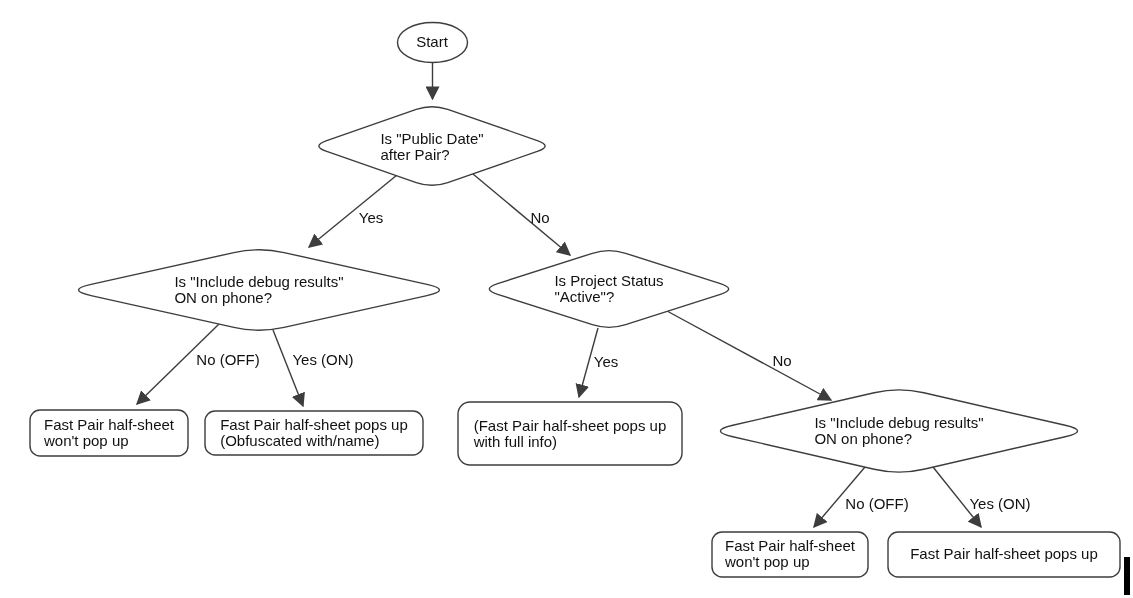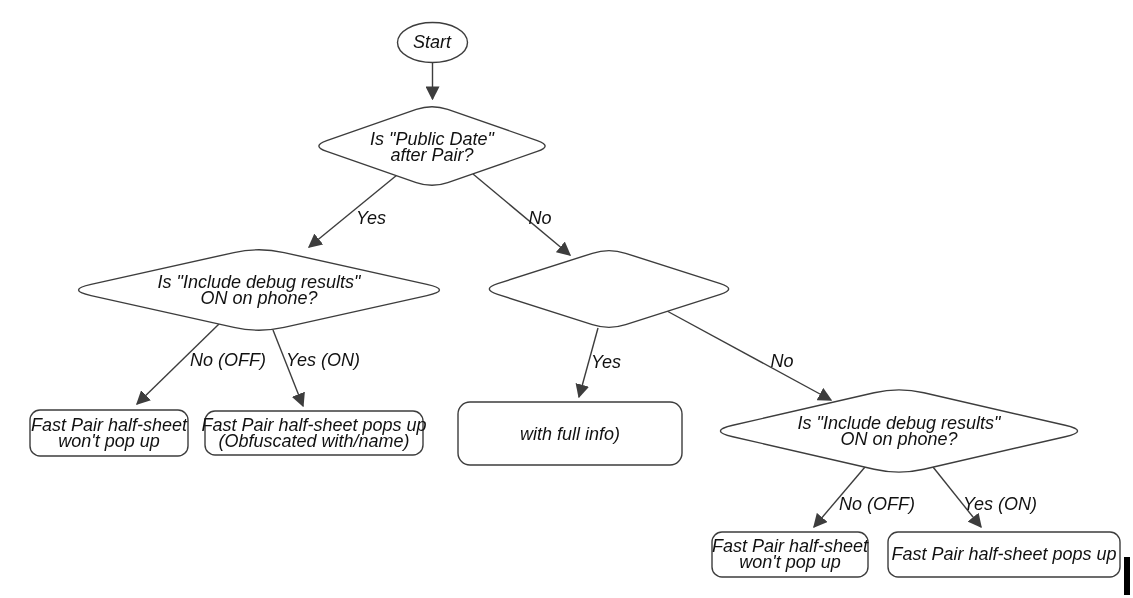--- a/index.html
+++ b/index.html
@@ -13,26 +13,25 @@
     overflow: hidden;
   }
   .shapes { position: absolute; left: 0; top: 0; }
   .shape { fill: var(--node-fill, #ffffff); stroke: var(--outline, #3d3d3d); stroke-width: 1.4; }
   .edge  { stroke: var(--outline, #3d3d3d); stroke-width: 1.4; fill: none; }
   .arrowhead { fill: var(--outline, #3d3d3d); }
   .cursor-bar { fill: var(--cursor, #000000); }
   .lbl {
     position: absolute;
     transform: translate(-50%, -50%);
-    text-align: center;
+    text-align: left;
     color: var(--text, #111111);
-    font-size: 18px;
+    font-size: 15px;
     line-height: 16px;
     white-space: nowrap;
-    font-style: italic;
   }
 </style>
 </head>
 <body>
 
 <div class="canvas">
 
   <svg class="shapes" width="1133" height="598" viewBox="0 0 1133 598">
     <defs>
       <marker id="arrow" viewBox="0 0 10 10" refX="9" refY="5" markerWidth="10" markerHeight="10" orient="auto-start-reverse">
@@ -71,37 +70,42 @@
   <div class="lbl" style="left:432px; top:147px;">
     <div>Is "Public Date"</div>
     <div>after Pair?</div>
   </div>
 
   <div class="lbl" style="left:259px; top:290px;">
     <div>Is "Include debug results"</div>
     <div>ON on phone?</div>
   </div>
 
+  <div class="lbl" style="left:609px; top:289px;">
+    <div>Is Project Status</div>
+    <div>"Active"?</div>
+  </div>
 
   <div class="lbl" style="left:899px; top:431px;">
     <div>Is "Include debug results"</div>
     <div>ON on phone?</div>
   </div>
 
   <div class="lbl" style="left:109px; top:433px;">
     <div>Fast Pair half-sheet</div>
     <div>won't pop up</div>
   </div>
 
   <div class="lbl" style="left:314px; top:433px;">
     <div>Fast Pair half-sheet pops up</div>
     <div>(Obfuscated with/name)</div>
   </div>
 
   <div class="lbl" style="left:570px; top:434px;">
+    <div>(Fast Pair half-sheet pops up</div>
     <div>with full info)</div>
   </div>
 
   <div class="lbl" style="left:790px; top:554px;">
     <div>Fast Pair half-sheet</div>
     <div>won't pop up</div>
   </div>
 
   <div class="lbl" style="left:1004px; top:554px;">
     <div>Fast Pair half-sheet pops up</div>

